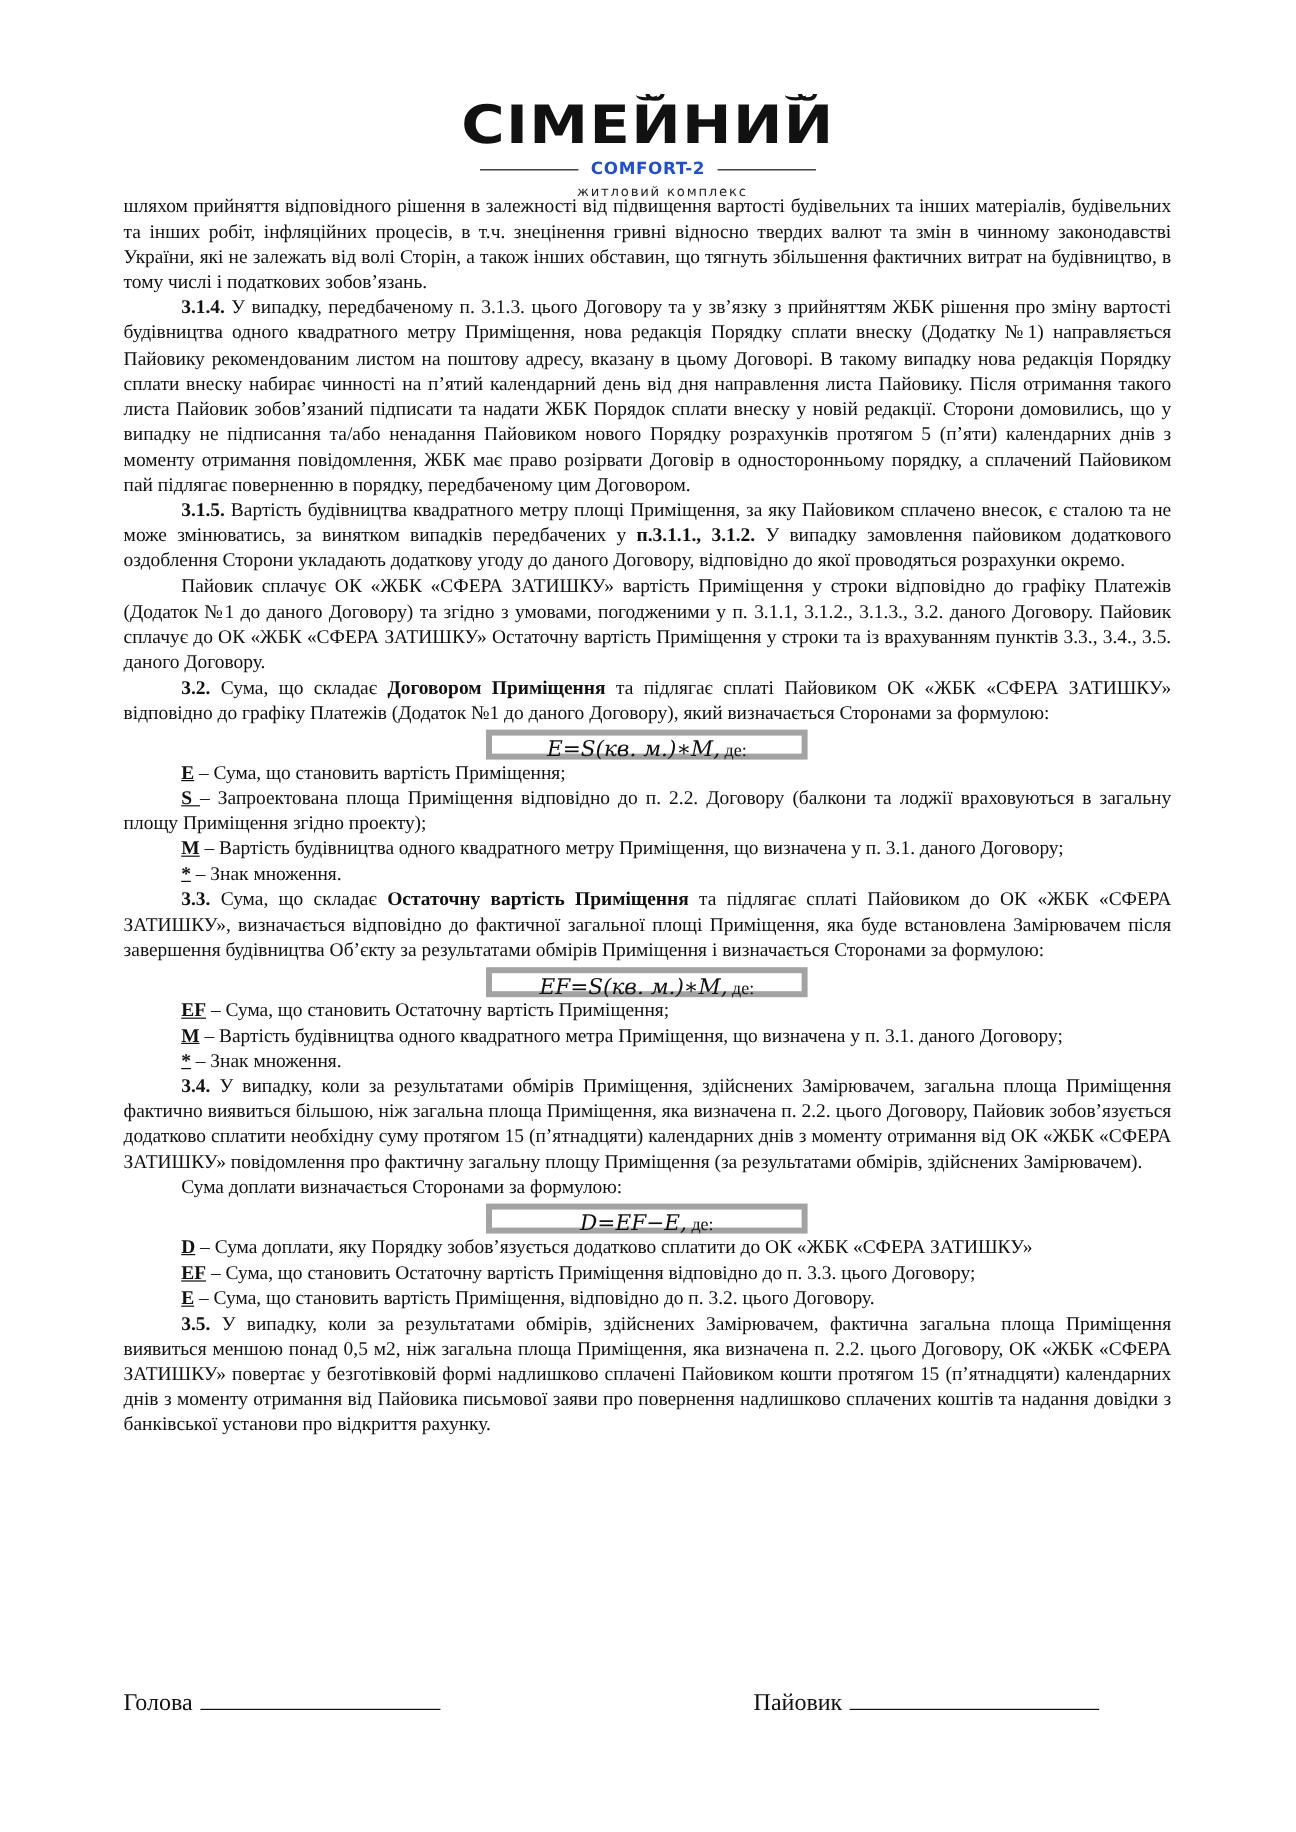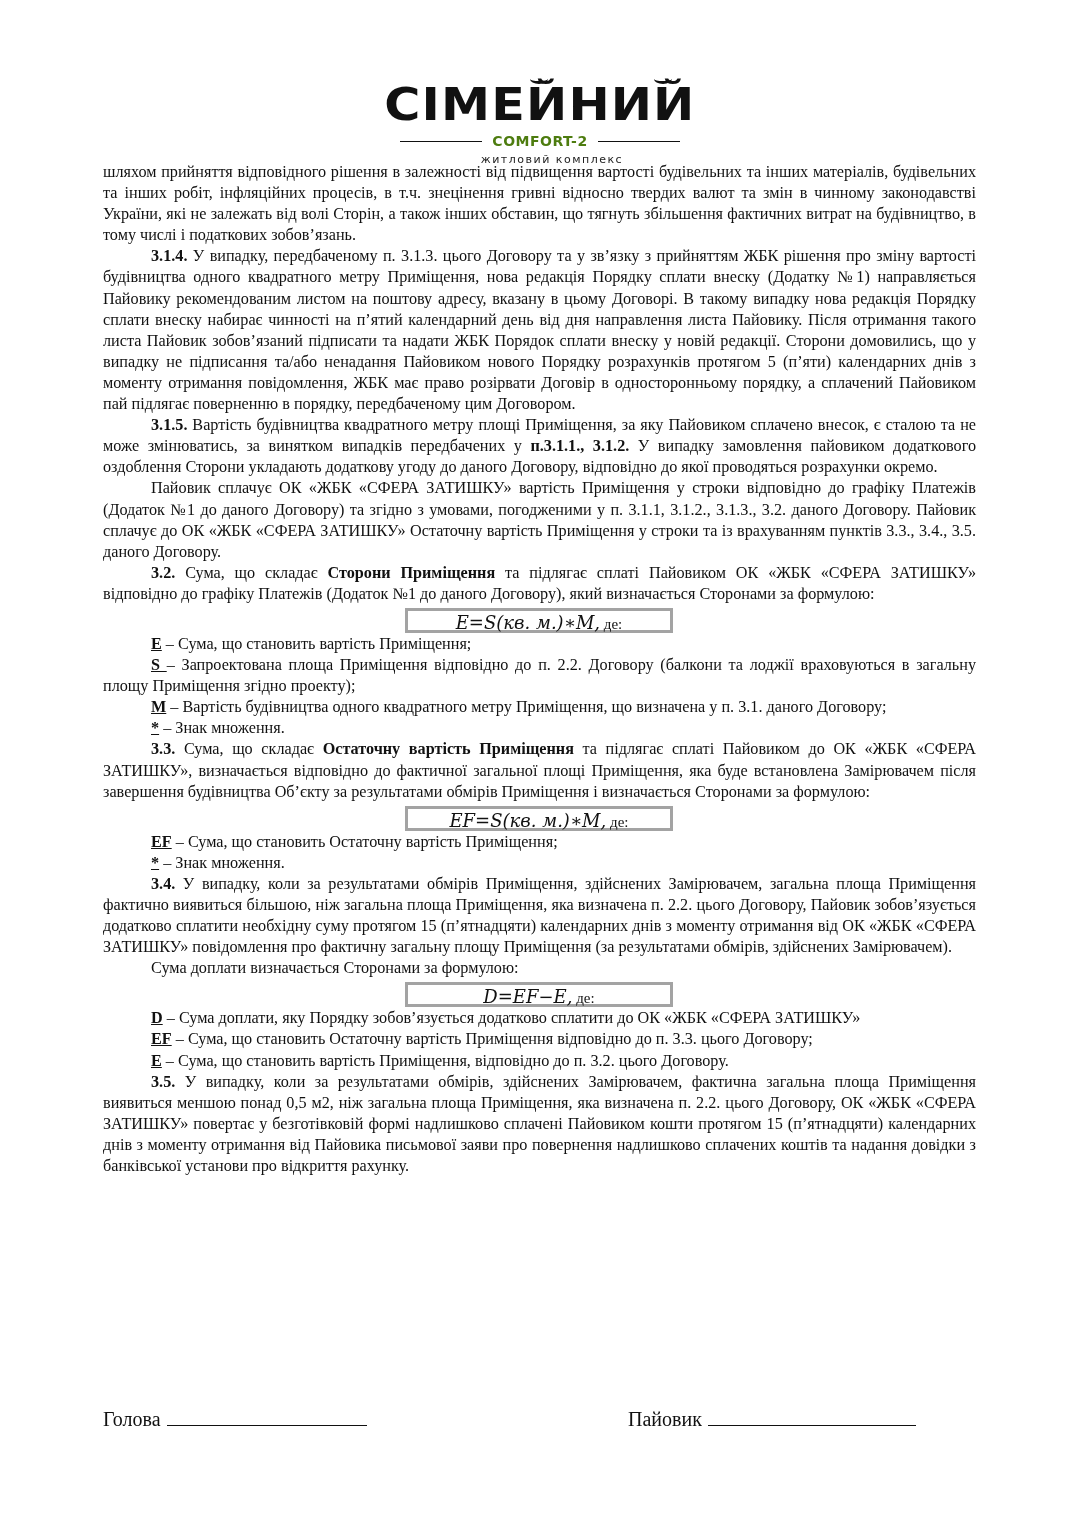--- a/index.html
+++ b/index.html
@@ -6,30 +6,30 @@
   html, body { width: 1080px; height: 1527px; background: #ffffff; }
   body { position: relative; font-family: "Liberation Serif", serif; color: #111; overflow: hidden; }
 
   .logo { position: absolute; top: 70px; left: 400px; width: 280px; height: 100px; text-align: center; }
   .logo-main { font-family: "DejaVu Sans", sans-serif; font-weight: 900; font-size: 44px; letter-spacing: 1px; line-height: 46px; color: #111; transform: scaleX(1.12); display: inline-block; position: relative; top: 12px; }
   .logo-accent { position: absolute; top: 4px; width: 18px; height: 10px; border-bottom: 3px solid #111; border-radius: 0 0 50% 50%; }
   .logo-accent.a1 { left: 130px; }
   .logo-accent.a2 { left: 254px; }
   .logo-sub-row { position: absolute; top: 62px; left: 0; width: 280px; height: 18px; display: flex; align-items: center; justify-content: center; }
   .logo-line { flex: 1; height: 1px; background: #111; }
-  .logo-sub { font-family: "DejaVu Sans", sans-serif; font-weight: 800; font-size: 14px; padding: 0 10px; letter-spacing: 0.5px; color: #4d7c0f; }
+  .logo-sub { font-family: "DejaVu Sans", sans-serif; font-weight: 800; font-size: 14px; padding: 0 10px; letter-spacing: 0.5px; color: #1d4ed8; }
   .logo-tag { position: absolute; top: 83px; left: 12px; width: 280px; text-align: center; font-family: "DejaVu Sans", sans-serif; font-size: 11px; letter-spacing: 1.5px; color: #222; }
 
   .doc { position: absolute; left: 103px; top: 162px; width: 873px; font-size: 16.2px; line-height: 21.1px; }
   .p { text-align: justify; text-align-last: left; }
   .ind { text-indent: 48px; }
   .b { font-weight: bold; }
   .u { text-decoration: underline; font-weight: bold; }
 
-  .formula-box { margin: 3px 0 1px 302px; width: 268px; height: 25px; border: 3px solid #a3a3a3; text-align: center; font-size: 18px; line-height: 23px; }
+  .formula-box { margin: 3px 0 1px 302px; width: 268px; height: 25px; border: 5px solid #a3a3a3; text-align: center; font-size: 18px; line-height: 23px; }
   .formula-box .f { font-family: "DejaVu Serif", serif; font-style: italic; font-size: 18px; }
   .formula-box .de { font-family: "Liberation Serif", serif; font-size: 15px; font-style: normal; }
 
   .sign { position: absolute; top: 1408px; font-size: 20px; }
   .sign .line { display: inline-block; width: 200px; border-bottom: 1px solid #111; height: 14px; margin-left: 6px; vertical-align: baseline; }
   .sign-left { left: 103px; }
   .sign-right { left: 628px; }
   .sign-right .line { width: 208px; }
 </style>
 </head>
@@ -50,30 +50,31 @@
 <div class="doc">
 
   <p class="p">шляхом прийняття відповідного рішення в залежності від підвищення вартості будівельних та інших матеріалів, будівельних та інших робіт, інфляційних процесів, в т.ч. знецінення гривні відносно твердих валют та змін в чинному законодавстві України, які не залежать від волі Сторін, а також інших обставин, що тягнуть збільшення фактичних витрат на будівництво, в тому числі і податкових зобов’язань.</p>
 
   <p class="p ind"><span class="b">3.1.4.</span><span> У випадку, передбаченому п. 3.1.3. цього Договору та у зв’язку з прийняттям ЖБК рішення про зміну вартості будівництва одного квадратного метру Приміщення, нова редакція Порядку сплати внеску (Додатку №1) направляється Пайовику рекомендованим листом на поштову адресу, вказану в цьому Договорі. В такому випадку нова редакція Порядку сплати внеску набирає чинності на п’ятий календарний день від дня направлення листа Пайовику. Після отримання такого листа Пайовик зобов’язаний підписати та надати ЖБК Порядок сплати внеску у новій редакції. Сторони домовились, що у випадку не підписання та/або ненадання Пайовиком нового Порядку розрахунків протягом 5 (п’яти) календарних днів з моменту отримання повідомлення, ЖБК має право розірвати Договір в односторонньому порядку, а сплачений Пайовиком пай підлягає поверненню в порядку, передбаченому цим Договором.</span></p>
 
   <p class="p ind"><span class="b">3.1.5.</span><span> Вартість будівництва квадратного метру площі Приміщення, за яку Пайовиком сплачено внесок, є сталою та не може змінюватись, за винятком випадків передбачених у </span><span class="b">п.3.1.1., 3.1.2.</span><span> У випадку замовлення пайовиком додаткового оздоблення Сторони укладають додаткову угоду до даного Договору, відповідно до якої проводяться розрахунки окремо.</span></p>
 
   <p class="p ind">Пайовик сплачує ОК «ЖБК «СФЕРА ЗАТИШКУ» вартість Приміщення у строки відповідно до графіку Платежів (Додаток №1 до даного Договору) та згідно з умовами, погодженими у п. 3.1.1, 3.1.2., 3.1.3., 3.2. даного Договору. Пайовик сплачує до ОК «ЖБК «СФЕРА ЗАТИШКУ» Остаточну вартість Приміщення у строки та із врахуванням пунктів 3.3., 3.4., 3.5. даного Договору.</p>
 
-  <p class="p ind"><span class="b">3.2.</span><span> Сума, що складає </span><span class="b">Сторони Приміщення</span><span> та підлягає сплаті Пайовиком ОК «ЖБК «СФЕРА ЗАТИШКУ» відповідно до графіку Платежів (Додаток №1 до даного Договору), який визначається Сторонами за формулою:</span></p>
+  <p class="p ind"><span class="b">3.2.</span><span> Сума, що складає </span><span class="b">Договором Приміщення</span><span> та підлягає сплаті Пайовиком ОК «ЖБК «СФЕРА ЗАТИШКУ» відповідно до графіку Платежів (Додаток №1 до даного Договору), який визначається Сторонами за формулою:</span></p>
   <div class="formula-box"><span class="f">E=S(кв. м.)∗M,</span><span class="de"> де:</span></div>
   <p class="p ind"><span class="u">E</span><span> – Сума, що становить вартість Приміщення;</span></p>
   <p class="p ind"><span class="u">S </span><span>– Запроектована площа Приміщення відповідно до п. 2.2. Договору (балкони та лоджії враховуються в загальну площу Приміщення згідно проекту);</span></p>
   <p class="p ind"><span class="u">M</span><span> – Вартість будівництва одного квадратного метру Приміщення, що визначена у п. 3.1. даного Договору;</span></p>
   <p class="p ind"><span class="u">*</span><span> – Знак множення.</span></p>
 
   <p class="p ind"><span class="b">3.3.</span><span> Сума, що складає </span><span class="b">Остаточну вартість Приміщення</span><span> та підлягає сплаті Пайовиком до ОК «ЖБК «СФЕРА ЗАТИШКУ», визначається відповідно до фактичної загальної площі Приміщення, яка буде встановлена Замірювачем після завершення будівництва Об’єкту за результатами обмірів Приміщення і визначається Сторонами за формулою:</span></p>
   <div class="formula-box"><span class="f">EF=S(кв. м.)∗M,</span><span class="de"> де:</span></div>
   <p class="p ind"><span class="u">EF</span><span> – Сума, що становить Остаточну вартість Приміщення;</span></p>
+  <p class="p ind"><span class="u">M</span><span> – Вартість будівництва одного квадратного метра Приміщення, що визначена у п. 3.1. даного Договору;</span></p>
   <p class="p ind"><span class="u">*</span><span> – Знак множення.</span></p>
 
   <p class="p ind"><span class="b">3.4.</span><span> У випадку, коли за результатами обмірів Приміщення, здійснених Замірювачем, загальна площа Приміщення фактично виявиться більшою, ніж загальна площа Приміщення, яка визначена п. 2.2. цього Договору, Пайовик зобов’язується додатково сплатити необхідну суму протягом 15 (п’ятнадцяти) календарних днів з моменту отримання від ОК «ЖБК «СФЕРА ЗАТИШКУ» повідомлення про фактичну загальну площу Приміщення (за результатами обмірів, здійснених Замірювачем).</span></p>
   <p class="p ind">Сума доплати визначається Сторонами за формулою:</p>
   <div class="formula-box"><span class="f">D=EF−E,</span><span class="de"> де:</span></div>
   <p class="p ind"><span class="u">D</span><span> – Сума доплати, яку Порядку зобов’язується додатково сплатити до ОК «ЖБК «СФЕРА ЗАТИШКУ»</span></p>
   <p class="p ind"><span class="u">EF</span><span> – Сума, що становить Остаточну вартість Приміщення відповідно до п. 3.3. цього Договору;</span></p>
   <p class="p ind"><span class="u">E</span><span> – Сума, що становить вартість Приміщення, відповідно до п. 3.2. цього Договору.</span></p>
 
   <p class="p ind"><span class="b">3.5.</span><span> У випадку, коли за результатами обмірів, здійснених Замірювачем, фактична загальна площа Приміщення виявиться меншою понад 0,5 м2, ніж загальна площа Приміщення, яка визначена п. 2.2. цього Договору, ОК «ЖБК «СФЕРА ЗАТИШКУ» повертає у безготівковій формі надлишково сплачені Пайовиком кошти протягом 15 (п’ятнадцяти) календарних днів з моменту отримання від Пайовика письмової заяви про повернення надлишково сплачених коштів та надання довідки з банківської установи про відкриття рахунку.</span></p>

